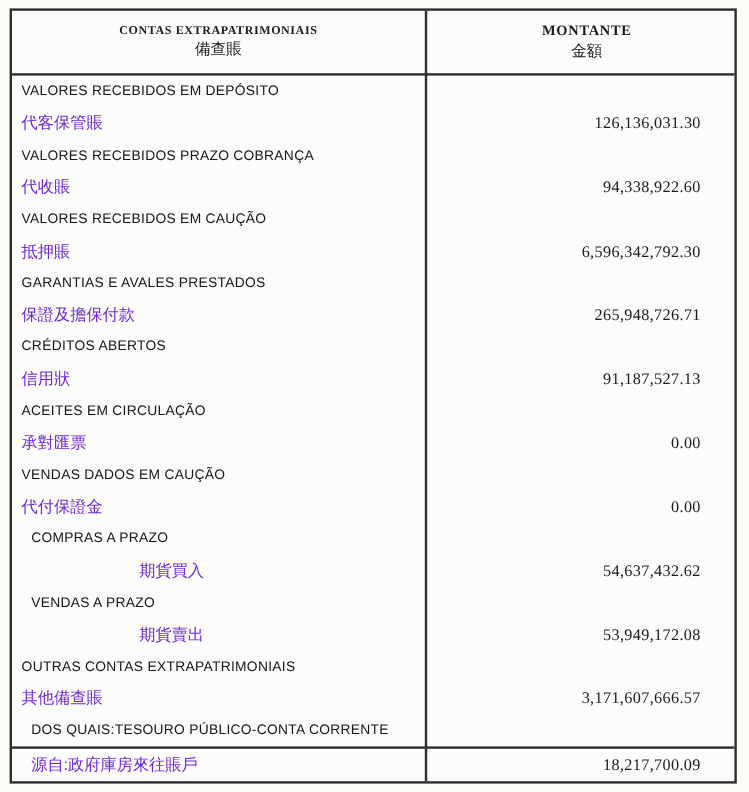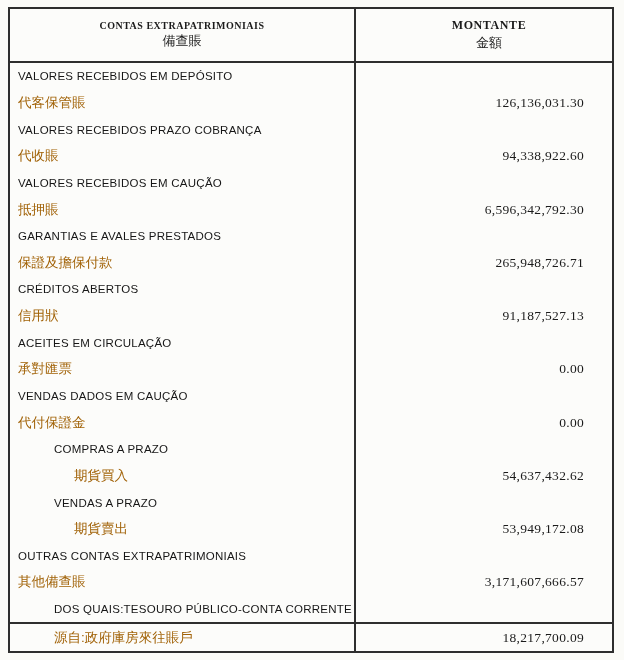--- a/index.html
+++ b/index.html
@@ -44,23 +44,23 @@
     font-weight:bold;font-size:10px;letter-spacing:.5px;
   }
   .hcell.c2 .h-pt{font-size:12px;letter-spacing:.6px;}
   .h-zh{font-size:13px;}
   .tbody{display:flex;flex-direction:column;height:588px;}
   .row{
     flex:1;display:flex;align-items:center;box-sizing:border-box;
   }
   .label{padding-left:8px;white-space:nowrap;}
   .label.pt{font-size:11.5px;letter-spacing:.25px;color:#161616;}
-  .label.zh{font-size:13.5px;color:#a16207;}
-  .row.indent-1 .label{padding-left:44px;}
-  .row.indent-2 .label{padding-left:64px;}
+  .label.zh{font-size:13.5px;color:#6d28d9;}
+  .row.indent-1 .label{padding-left:16px;}
+  .row.indent-2 .label{padding-left:64px;margin-left:42px;}
   .value{
     margin-left:auto;padding-right:28px;
     font-family:"Liberation Serif",serif;
     font-size:13.5px;letter-spacing:.3px;
     white-space:nowrap;
   }
   .row.rule-above{border-top:2px solid var(--line);}
 </style>
 </head>
 <body>

